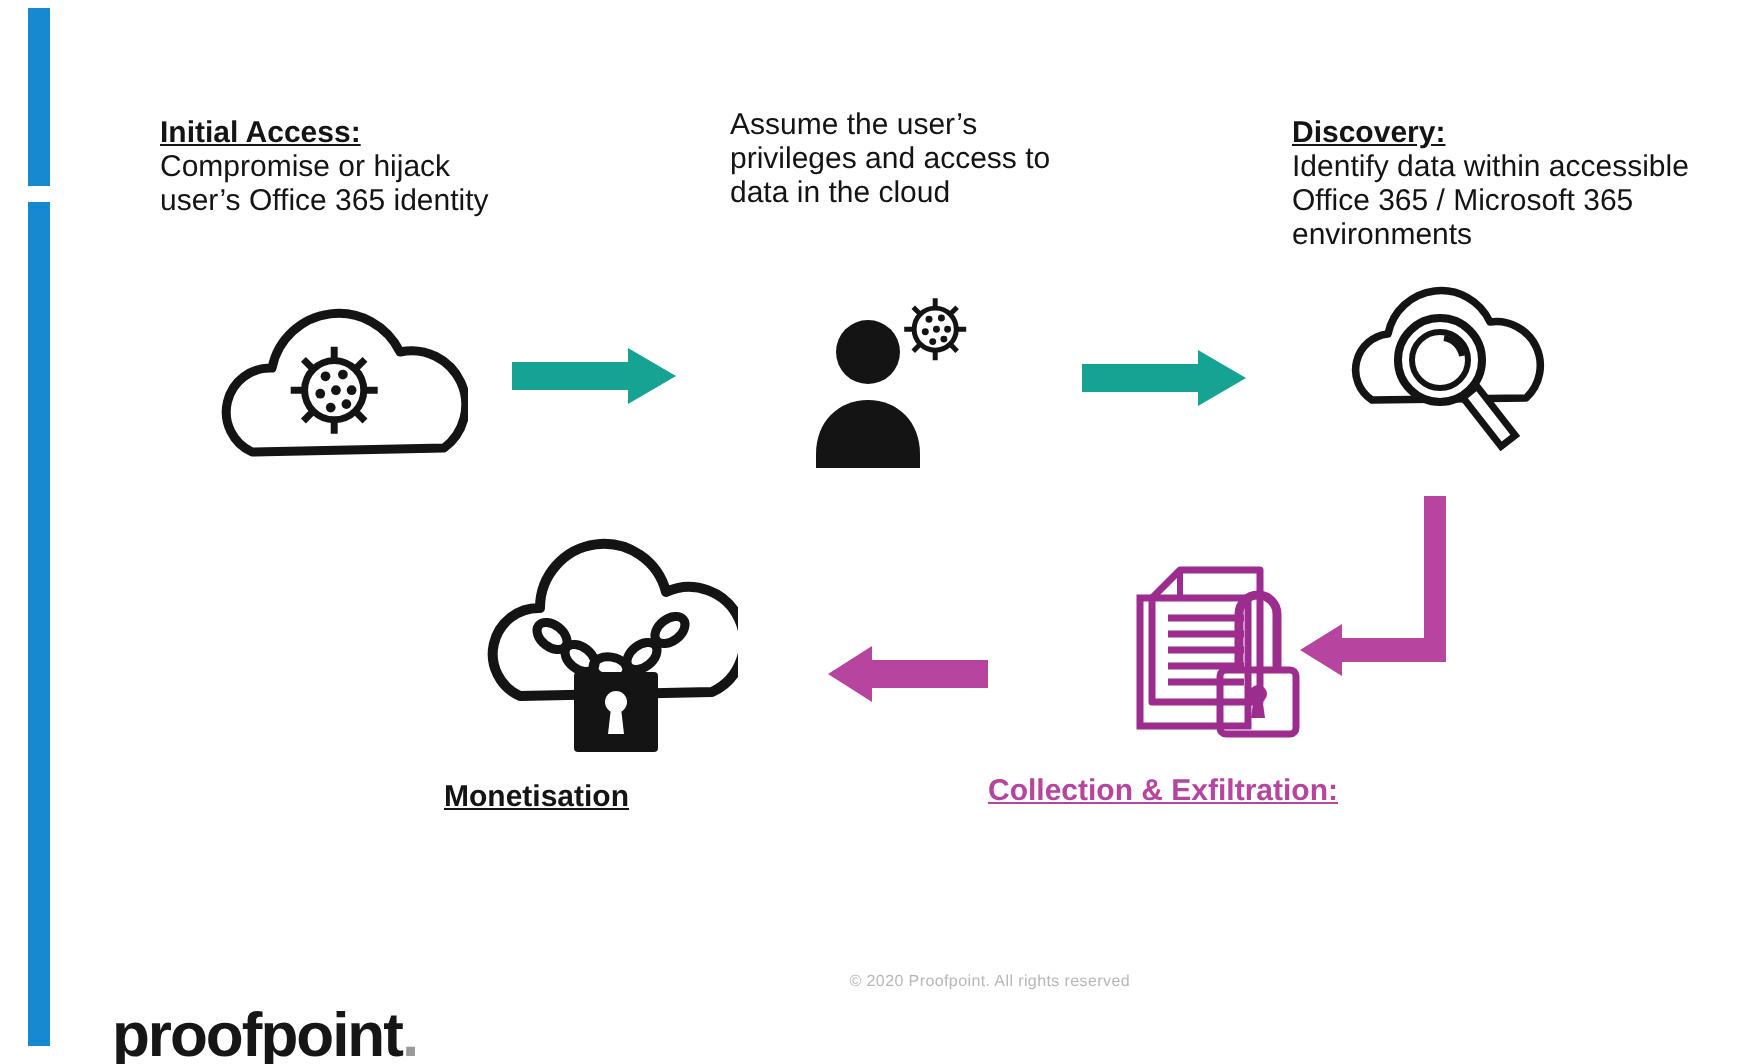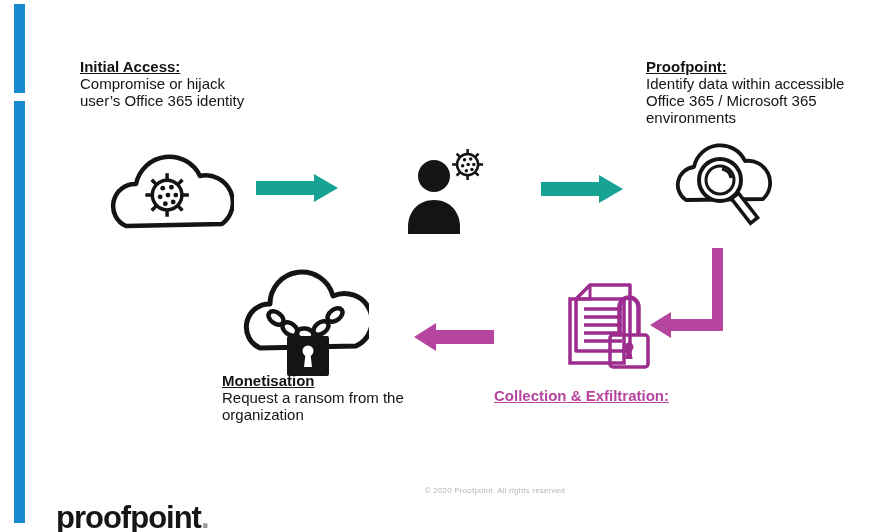--- a/index.html
+++ b/index.html
@@ -46,24 +46,27 @@
   <div class="abs blue-bar" style="left:14px;top:4px;width:11px;height:89px;"></div>
   <div class="abs blue-bar" style="left:14px;top:101px;width:11px;height:422px;"></div>
 
   <div class="abs" style="left:80px;top:58px;width:205px;">
     <div class="step-title">Initial Access:</div>
     <div class="step-body">Compromise or hijack
 user’s Office 365 identity</div>
   </div>
 
   <div class="abs" style="left:365px;top:54px;width:190px;">
+    <div class="step-body">Assume the user’s
+privileges and access to
+data in the cloud</div>
   </div>
 
   <div class="abs" style="left:646px;top:58px;width:230px;">
-    <div class="step-title">Proofpoint:</div>
+    <div class="step-title">Discovery:</div>
     <div class="step-body">Identify data within accessible
 Office 365 / Microsoft 365
 environments</div>
   </div>
 
   <svg class="abs" style="left:102px;top:146px;" width="132" height="92" viewBox="0 0 132 92">
     <path class="ink-stroke" stroke-width="4.5" stroke-linejoin="round" d="M24,80 A22,22 0 0 1 34,38 A34,34 0 0 1 98,30 A27,27 0 0 1 120,78 L24,80 Z"></path>
     <use href="#virus-def" transform="translate(39,23) scale(0.87)" style="color:var(--ink,#111)"></use>
   </svg>
 
@@ -117,24 +120,22 @@
     <rect x="10" y="22" width="54" height="64" fill="#fff" class="mg-stroke" stroke-width="3.5"></rect>
     <path d="M30,8 H70 V74 H16 V22 Z" fill="#fff" class="mg-stroke" stroke-width="3.5" stroke-linejoin="round"></path>
     <path class="mg-stroke" stroke-width="3" d="M30,8 V22 H16"></path>
     <path class="mg-stroke" stroke-width="3.4" d="M24,32 H62 M24,40 H62 M24,48 H62 M24,56 H62 M24,64 H62"></path>
     <path class="mg-stroke" stroke-width="4.5" d="M59.5,58 V30 a9.5,9.5 0 0 1 19,0 V58"></path>
     <rect x="50" y="58" width="38" height="32" rx="3" fill="#fff" class="mg-stroke" stroke-width="3.5"></rect>
     <circle class="mg-fill" cx="69" cy="70" r="4.5"></circle>
     <path class="mg-fill" d="M66.8,72.5 h4.4 l1.3,9.5 h-7 z"></path>
   </svg>
 
-  <div class="abs" style="left:222px;top:372px;width:210px;">
+  <div class="abs" style="left:222px;top:390px;width:210px;text-decoration:underline;">
     <div class="step-title">Monetisation</div>
-    <div class="step-body">Request a ransom from the
-organization</div>
   </div>
 
   <div class="abs magenta-text" style="left:494px;top:387px;width:240px;">
     <div class="step-title">Collection &amp; Exfiltration:</div>
   </div>
 
   <div class="abs logo" style="left:56px;top:500px;text-align:right;"><span>proofpoint</span><span class="logo-dot">.</span></div>
 
   <div class="abs copyright" style="left:385px;top:486px;width:180px;">© 2020 Proofpoint. All rights reserved</div>
 

